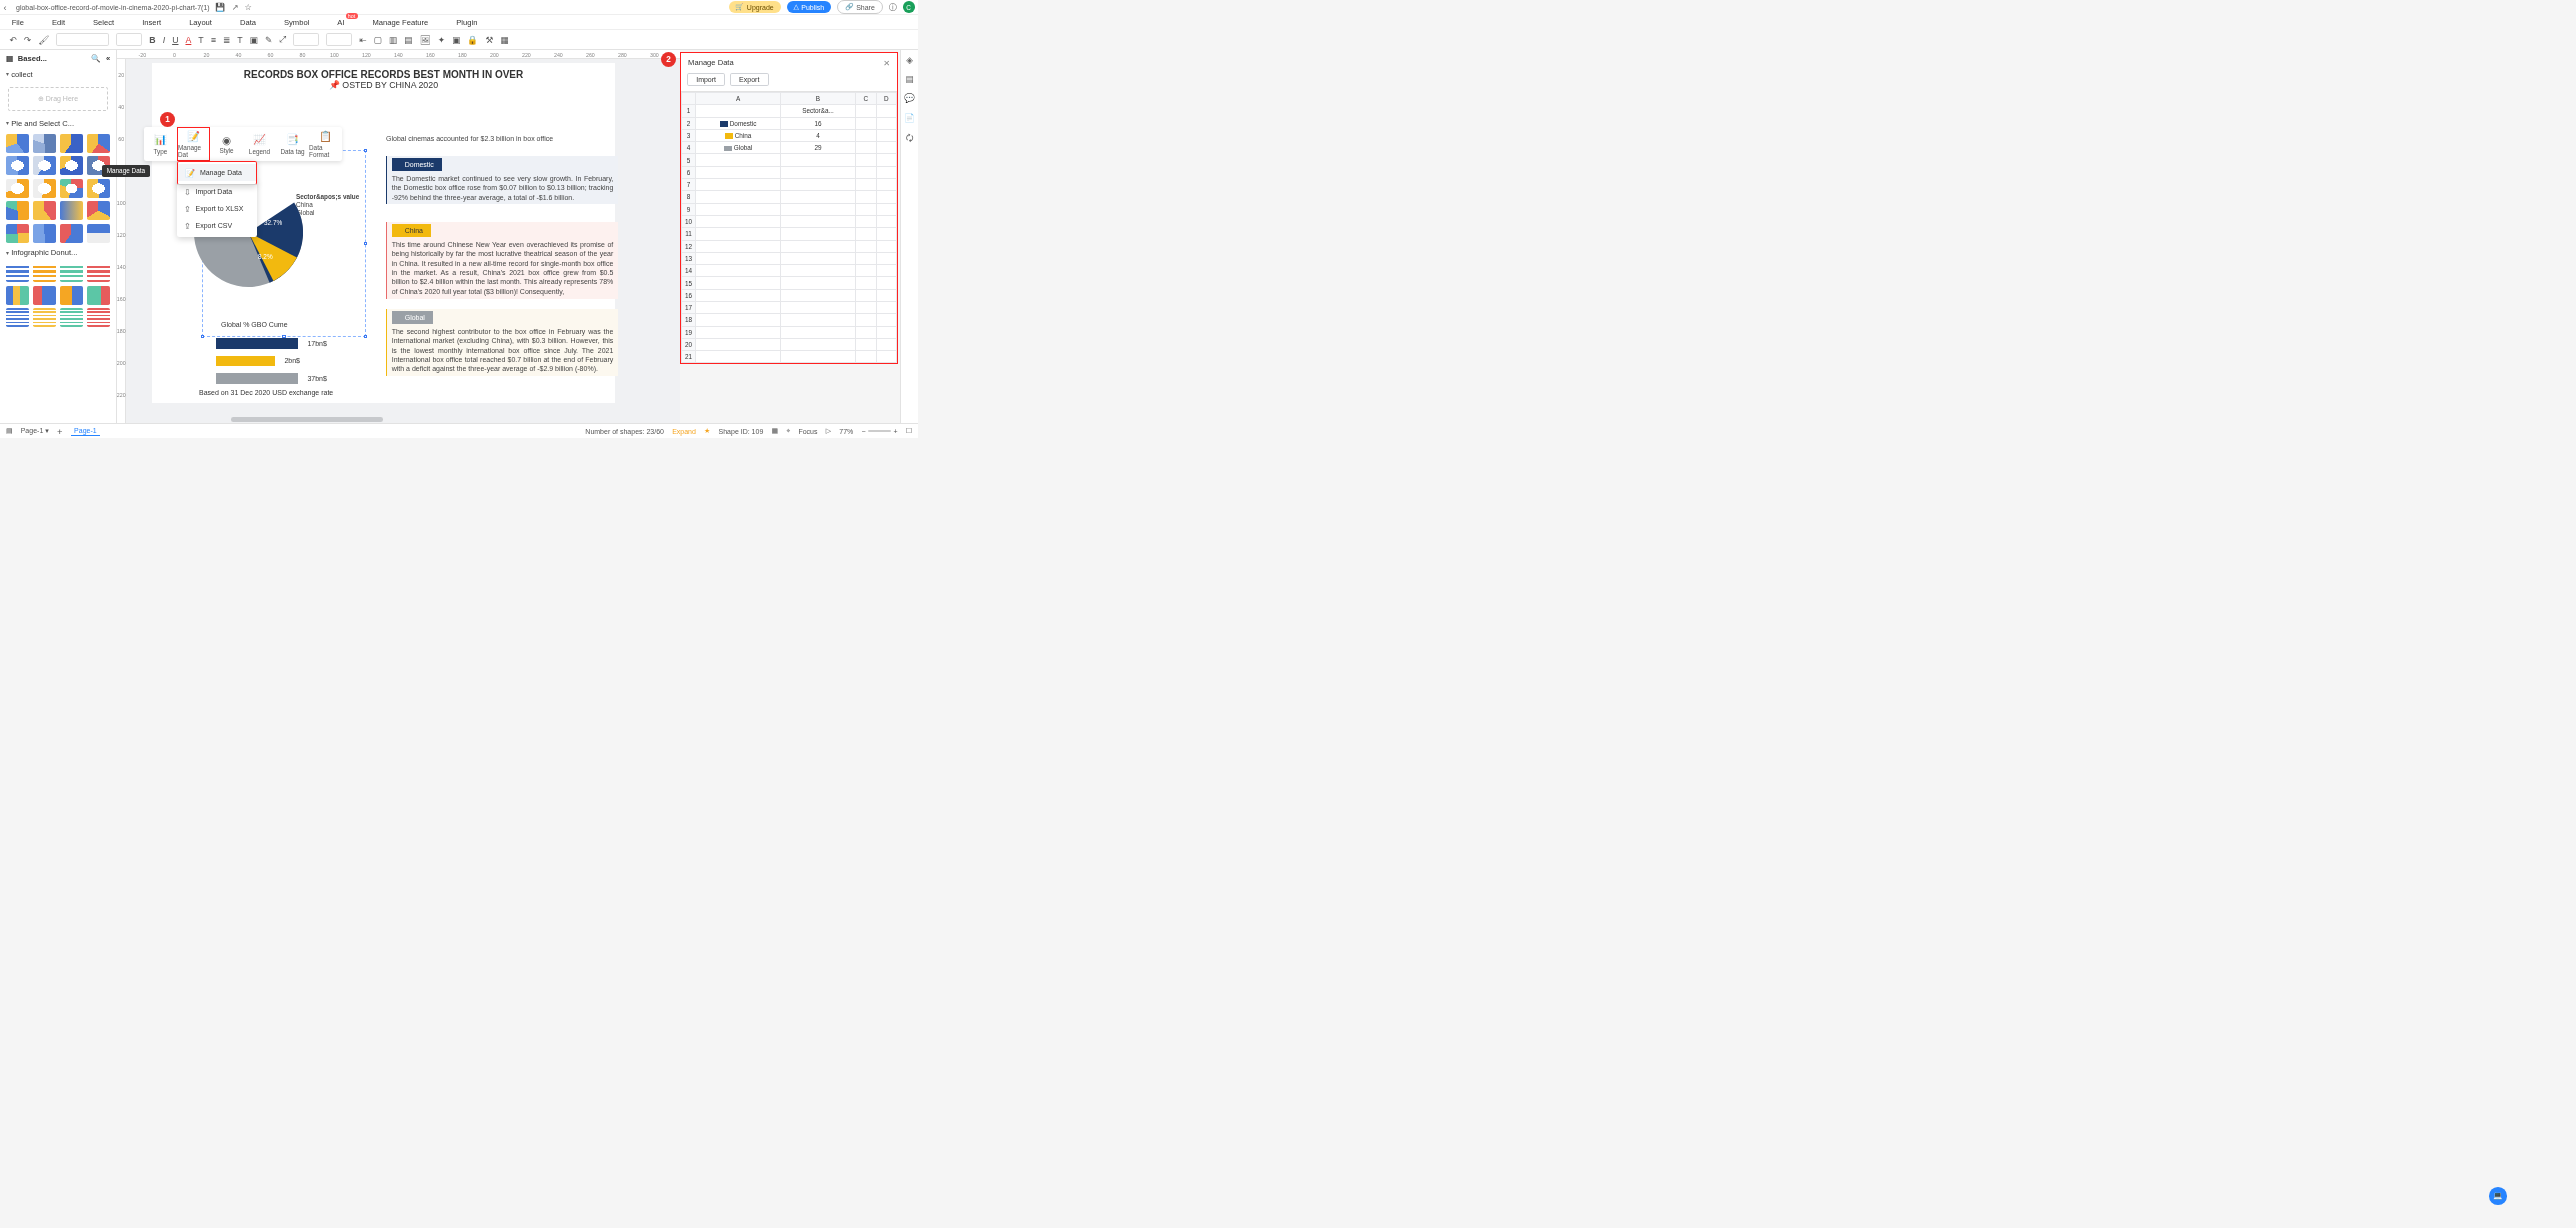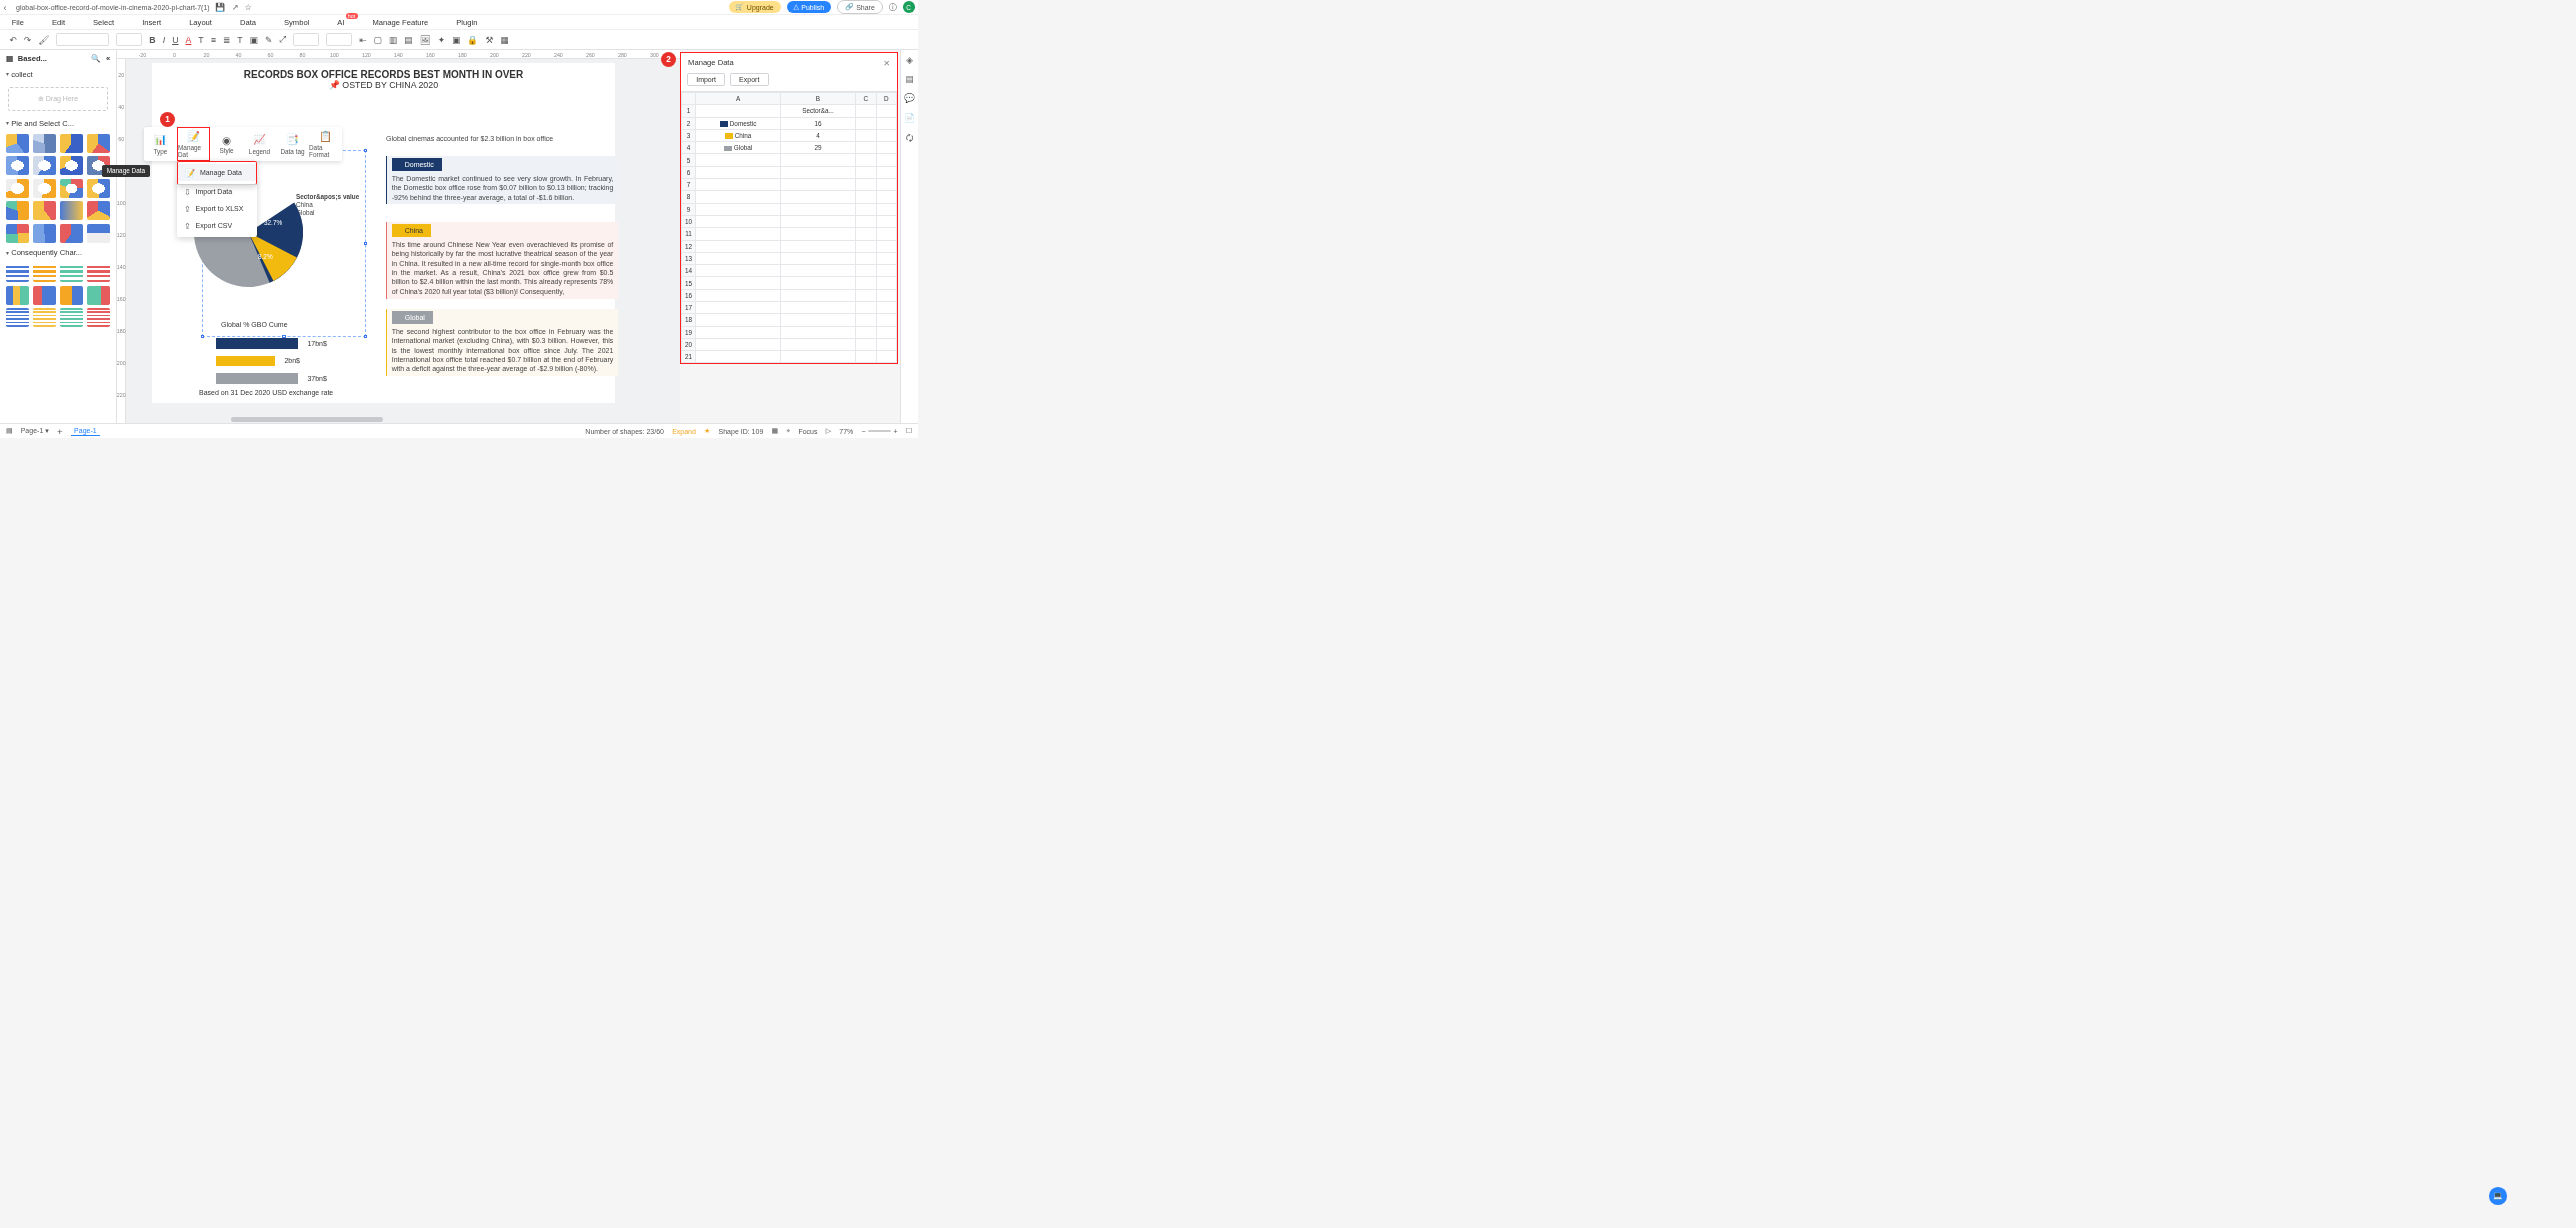--- a/index.html
+++ b/index.html
@@ -185,21 +185,21 @@
       <div class="thumb" style="background:conic-gradient(#e65c5c 0 40%,#f5c144 40% 100%)"></div>
       <div class="thumb" style="background:linear-gradient(90deg,#4a7ad6,#f5c144)"></div>
       <div class="thumb" style="background:conic-gradient(#4a7ad6 0 33%,#f5c144 33% 66%,#e65c5c 66% 100%)"></div>
       <div class="thumb" style="background:conic-gradient(#e65c5c 0 25%,#f5c144 25% 50%,#5cc6a6 50% 75%,#4a7ad6 75% 100%)"></div>
       <div class="thumb" style="background:conic-gradient(#4a7ad6 0 50%,#7aa3e6 50% 100%)"></div>
       <div class="thumb" style="background:conic-gradient(#4a7ad6 0 60%,#e65c5c 60% 100%)"></div>
       <div class="thumb" style="background:linear-gradient(#4a7ad6 50%,#eee 50%)"></div>
     </div>
     <div class="lp-section">
         <span class="arrow">▾</span>
-        <span>Consequently Char...</span>
+        <span>Infographic Donut...</span>
       </div>
     <div class="thumb-grid">
       <div class="thumb" style="background:repeating-linear-gradient(0deg,#4a7ad6 0 2.3px,#fff 2.3px 4.7px)"></div>
       <div class="thumb" style="background:repeating-linear-gradient(0deg,#f5a623 0 2.3px,#fff 2.3px 4.7px)"></div>
       <div class="thumb" style="background:repeating-linear-gradient(0deg,#5cc6a6 0 2.3px,#fff 2.3px 4.7px)"></div>
       <div class="thumb" style="background:repeating-linear-gradient(0deg,#e65c5c 0 2.3px,#fff 2.3px 4.7px)"></div>
       <div class="thumb" style="background:linear-gradient(90deg,#4a7ad6 0 30%,#f5c144 30% 60%,#5cc6a6 60% 100%)"></div>
       <div class="thumb" style="background:linear-gradient(90deg,#e65c5c 0 40%,#4a7ad6 40% 100%)"></div>
       <div class="thumb" style="background:linear-gradient(90deg,#f5a623 0 50%,#4a7ad6 50% 100%)"></div>
       <div class="thumb" style="background:linear-gradient(90deg,#5cc6a6 0 60%,#e65c5c 60% 100%)"></div>

